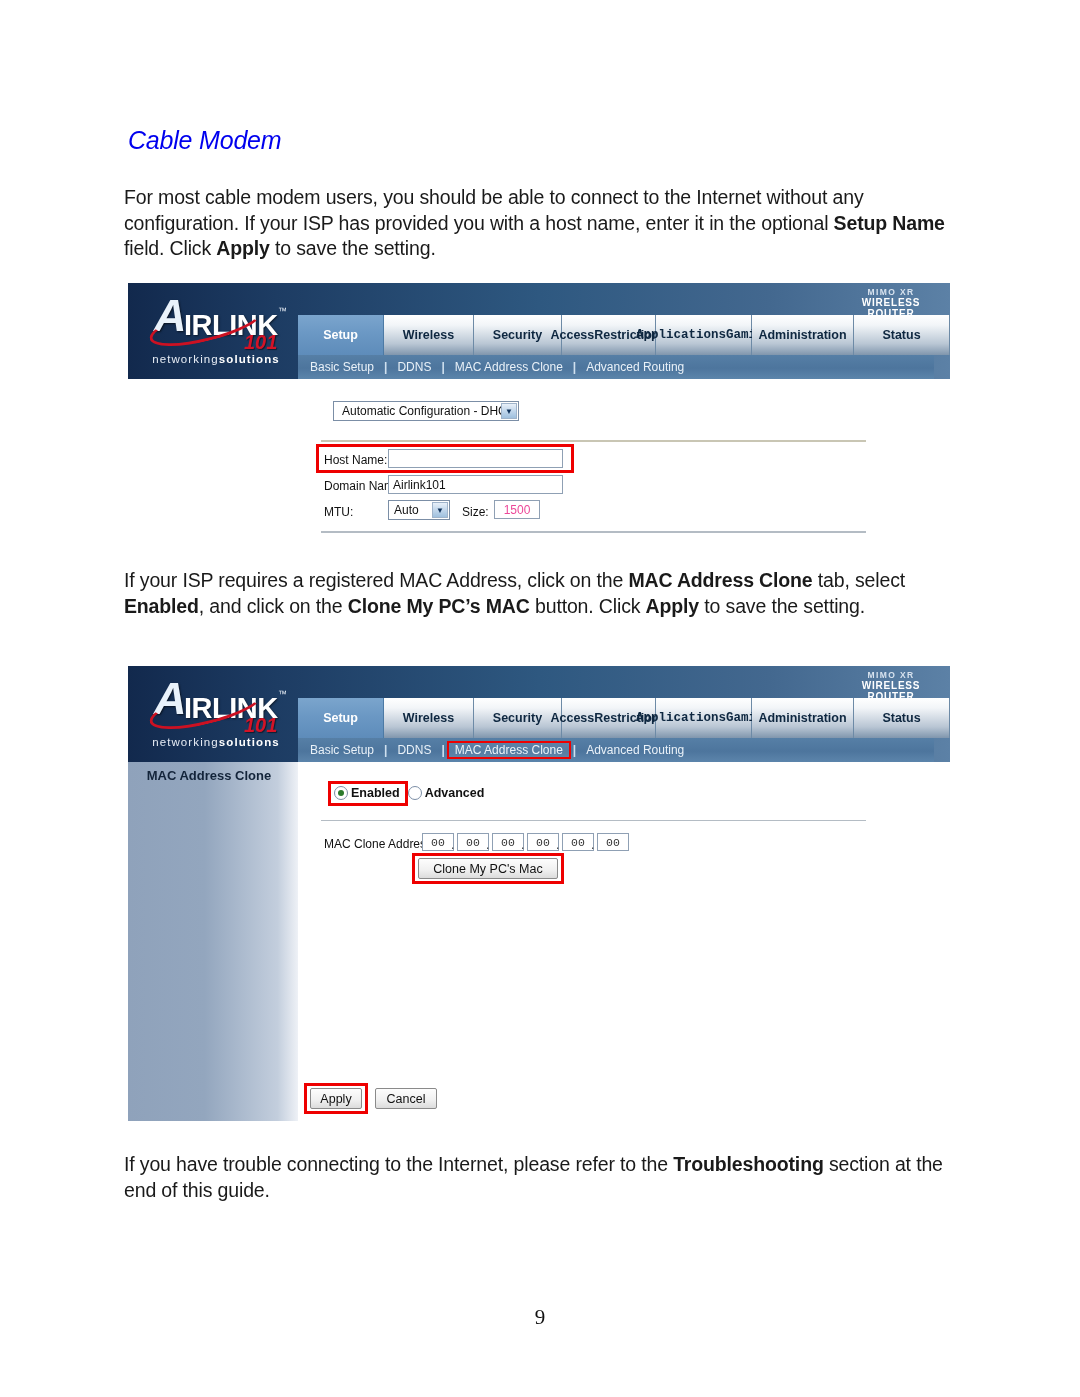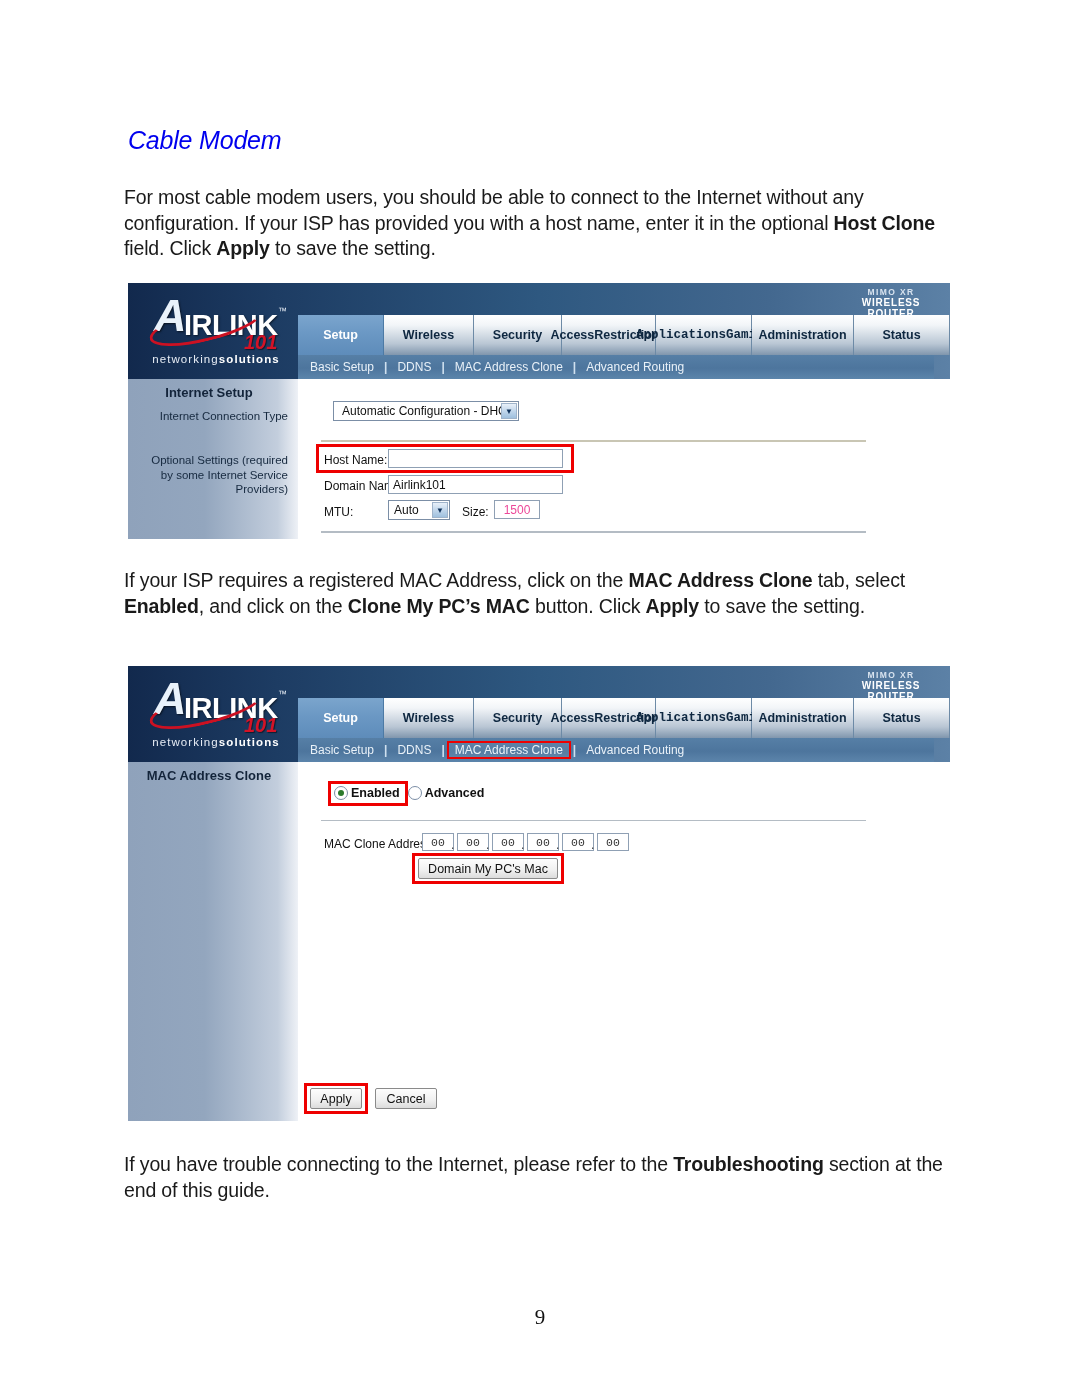--- a/index.html
+++ b/index.html
@@ -391,21 +391,21 @@
     align-items: center;
     justify-content: center;
     height: 21px;
   }
 </style>
 </head>
 <body>
 
 <div class="page-title">Cable Modem</div>
 
-<div class="para" id="para-intro">For most cable modem users, you should be able to connect to the Internet without any configuration. If your ISP has provided you with a host name, enter it in the optional <b>Host Clone</b> field. Click <b>Apply</b> to save the setting.</div>
+<div class="para" id="para-intro">For most cable modem users, you should be able to connect to the Internet without any configuration. If your ISP has provided you with a host name, enter it in the optional <b>Setup Name</b> field. Click <b>Apply</b> to save the setting.</div>
 
 <div class="router-shot" id="shot-basic">
 
   <div class="rt-header">
     <div class="rt-header-band"></div>
 
     <div class="rt-logo">
       <div class="logo-mark">
         <span class="logo-a">A</span>
         <span class="logo-word">IRLINK</span>
@@ -445,25 +445,20 @@
       <span class="rt-subsep">|</span>
       <span class="rt-subtab">DDNS</span>
       <span class="rt-subsep">|</span>
       <span class="rt-subtab">MAC Address Clone</span>
       <span class="rt-subsep">|</span>
       <span class="rt-subtab">Advanced Routing</span>
     </div>
   </div>
 
   <div class="rt-body" style="height:160px;">
-    <div class="rt-side">
-      <div class="rt-side-title">Internet Setup</div>
-      <div class="rt-side-label" style="top:30px; width:160px;">Internet Connection Type</div>
-      <div class="rt-side-label" style="top:74px; width:150px;">Optional Settings (required by some Internet Service Providers)</div>
-    </div>
 
     <div class="rt-main">
       <div class="sel" style="left:35px; top:22px; width:186px;padding-left:8px;">
         <span>Automatic Configuration - DHCP</span>
         <span class="arrow">▼</span>
       </div>
 
       <div class="hr" style="left:23px; top:61px; width:545px;"></div>
 
       <div class="fld-label" style="left:26px; top:74px;">Host Name:</div>
@@ -563,21 +558,21 @@
       <div class="mac-octet" style="left:159px; top:71px;">00</div>
       <div class="mac-dot" style="left:188px; top:76px;">.</div>
       <div class="mac-octet" style="left:194px; top:71px;">00</div>
       <div class="mac-dot" style="left:223px; top:76px;">.</div>
       <div class="mac-octet" style="left:229px; top:71px;">00</div>
       <div class="mac-dot" style="left:258px; top:76px;">.</div>
       <div class="mac-octet" style="left:264px; top:71px;">00</div>
       <div class="mac-dot" style="left:293px; top:76px;">.</div>
       <div class="mac-octet" style="left:299px; top:71px;">00</div>
 
-      <div class="btn" style="left:120px; top:96px; width:140px;">Domain My PC's Mac</div>
+      <div class="btn" style="left:120px; top:96px; width:140px;">Clone My PC's Mac</div>
       <div class="redbox" style="left:114px; top:91px; width:152px; height:31px;"></div>
 
       <div class="btn" style="left:12px; top:326px; width:52px;">Apply</div>
       <div class="redbox" style="left:6px; top:321px; width:64px; height:31px;"></div>
       <div class="btn" style="left:77px; top:326px; width:62px;">Cancel</div>
     </div>
   </div>
 </div>
 
 <div class="para" id="para-trouble">If you have trouble connecting to the Internet, please refer to the <b>Troubleshooting</b> section at the end of this guide.</div>

